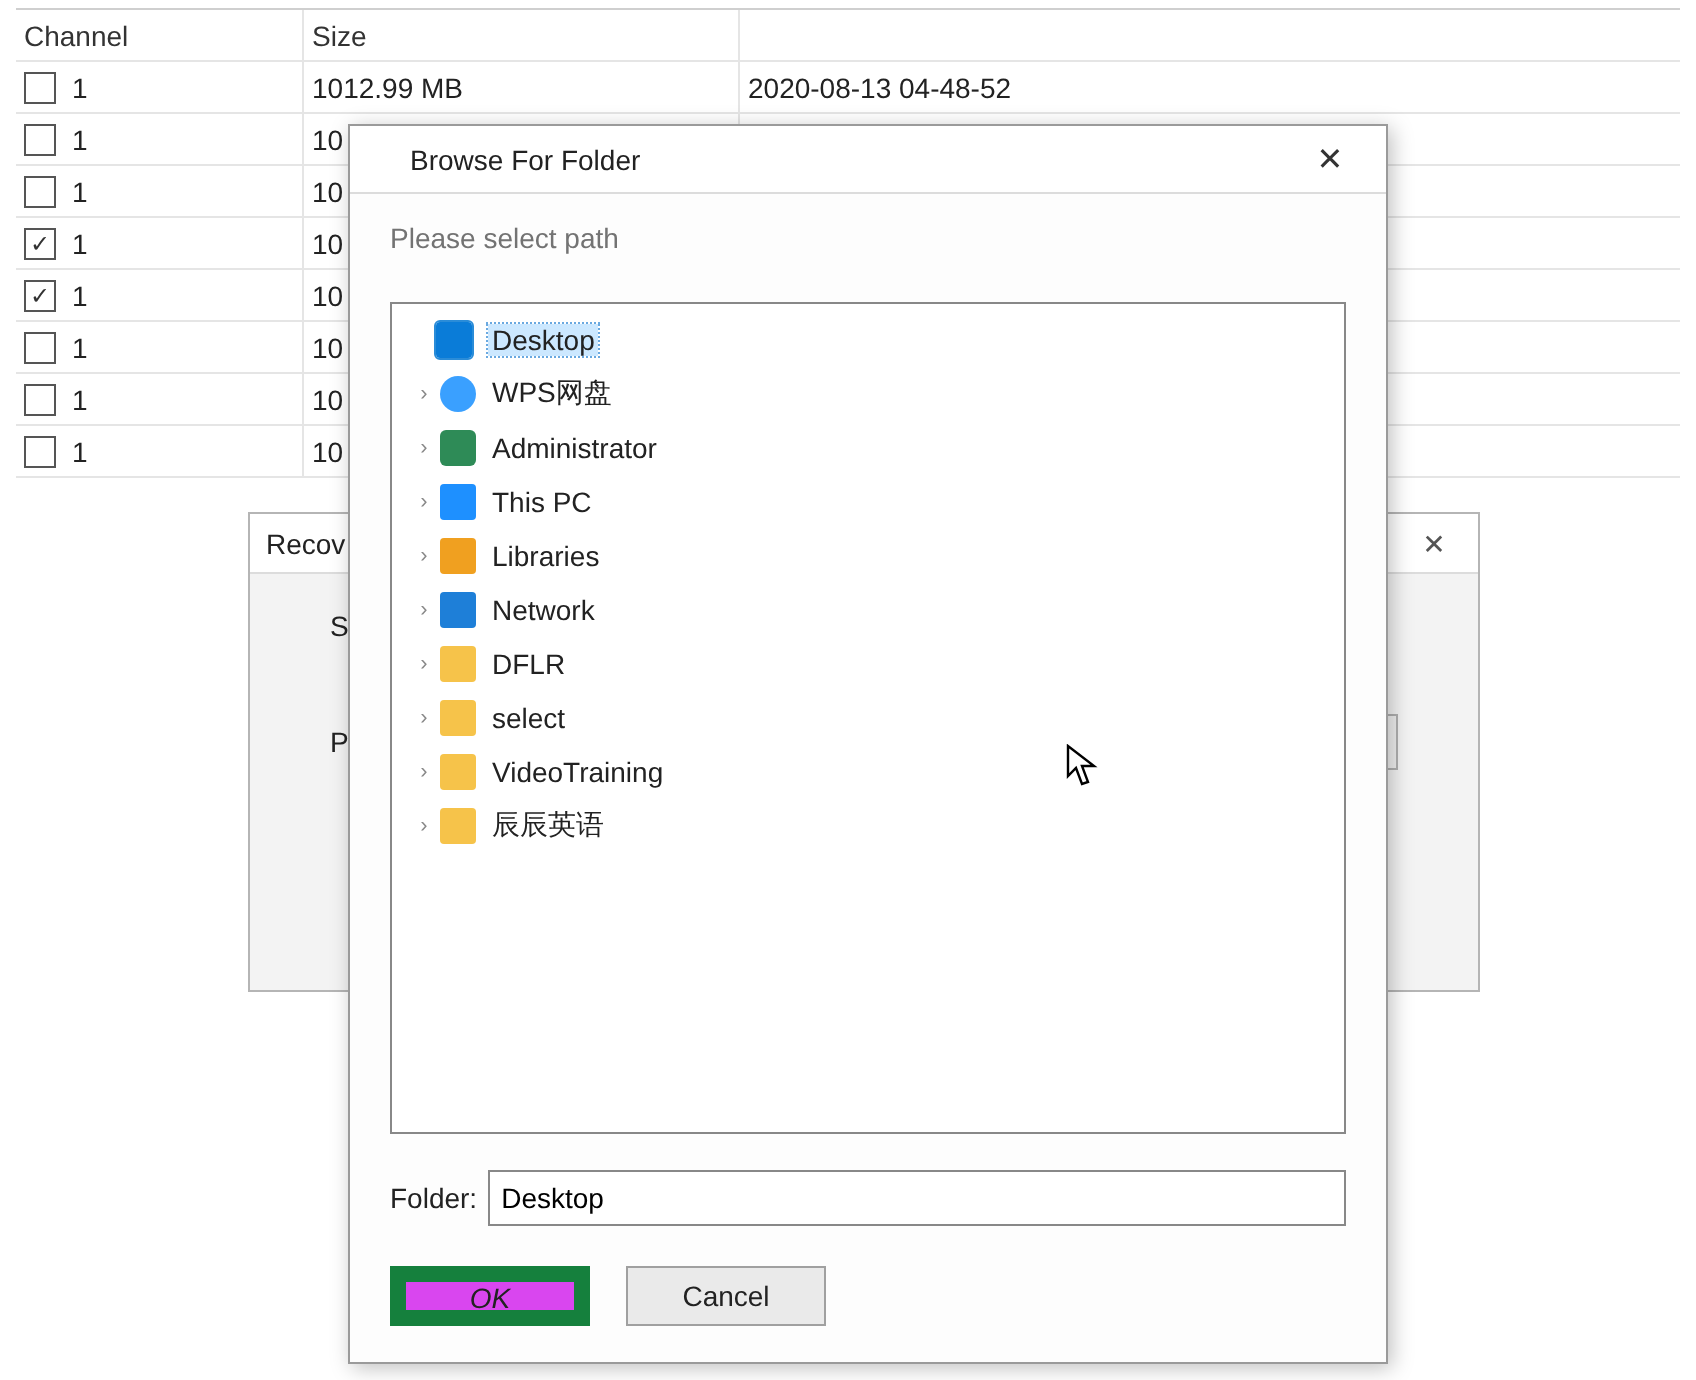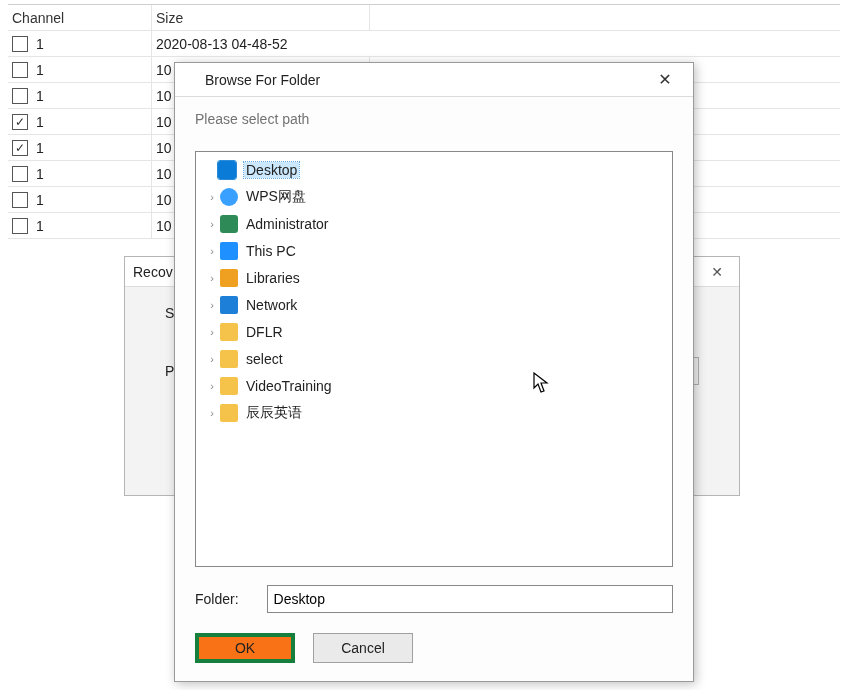--- a/index.html
+++ b/index.html
@@ -168,21 +168,21 @@
   .tree-item.sel .t-label {
     background: #cce8ff;
     outline: 1px dotted #6aa9e0;
     padding: 0 2px;
   }
   .tree-item.sel .t-icon { outline: 1px solid #2a8cd8; }
 
   .folder-row {
     display: flex;
     align-items: center;
-    gap: 28px;
+    gap: 5px;
     padding: 18px 20px 10px 20px;
   }
   .folder-input {
     flex: 1;
     height: 28px;
     border: 1px solid #888;
     padding: 2px 6px;
     font-family: inherit;
     font-size: 14px;
   }
@@ -198,22 +198,23 @@
     min-width: 100px;
     padding: 0 10px;
     border: 1px solid #a0a0a0;
     background: #eaeaea;
     font-family: inherit;
     font-size: 14px;
     color: #222;
   }
   .btn.make { min-width: 130px; }
   .btn.ok {
-    border: 4px solid #15803d;
-    background: #f97316;
+    border: 8px solid #15803d;
+    background: #d946ef;
+    font-style: italic;
   }
 
   
   .cursor {
     position: absolute;
     left: 533px;
     top: 372px;
     font-size: 20px;
     color: #000;
     pointer-events: none;
@@ -226,20 +227,21 @@
   <div class="bg-row bg-header">
     <div class="bg-cell col-ch">Channel</div>
     <div class="bg-cell col-sz">Size</div>
   </div>
   <div id="bg-rows">
       <div class="bg-row">
         <div class="bg-cell col-ch">
           <span class="chk"></span>
           <span>1</span>
         </div>
+        <div class="bg-cell col-sz">1012.99 MB</div>
         <div class="bg-cell col-sd">2020-08-13 04-48-52</div>
       </div>
       <div class="bg-row">
         <div class="bg-cell col-ch">
           <span class="chk"></span>
           <span>1</span>
         </div>
         <div class="bg-cell col-sz">10</div>
         <div class="bg-cell col-sd"></div>
       </div>

